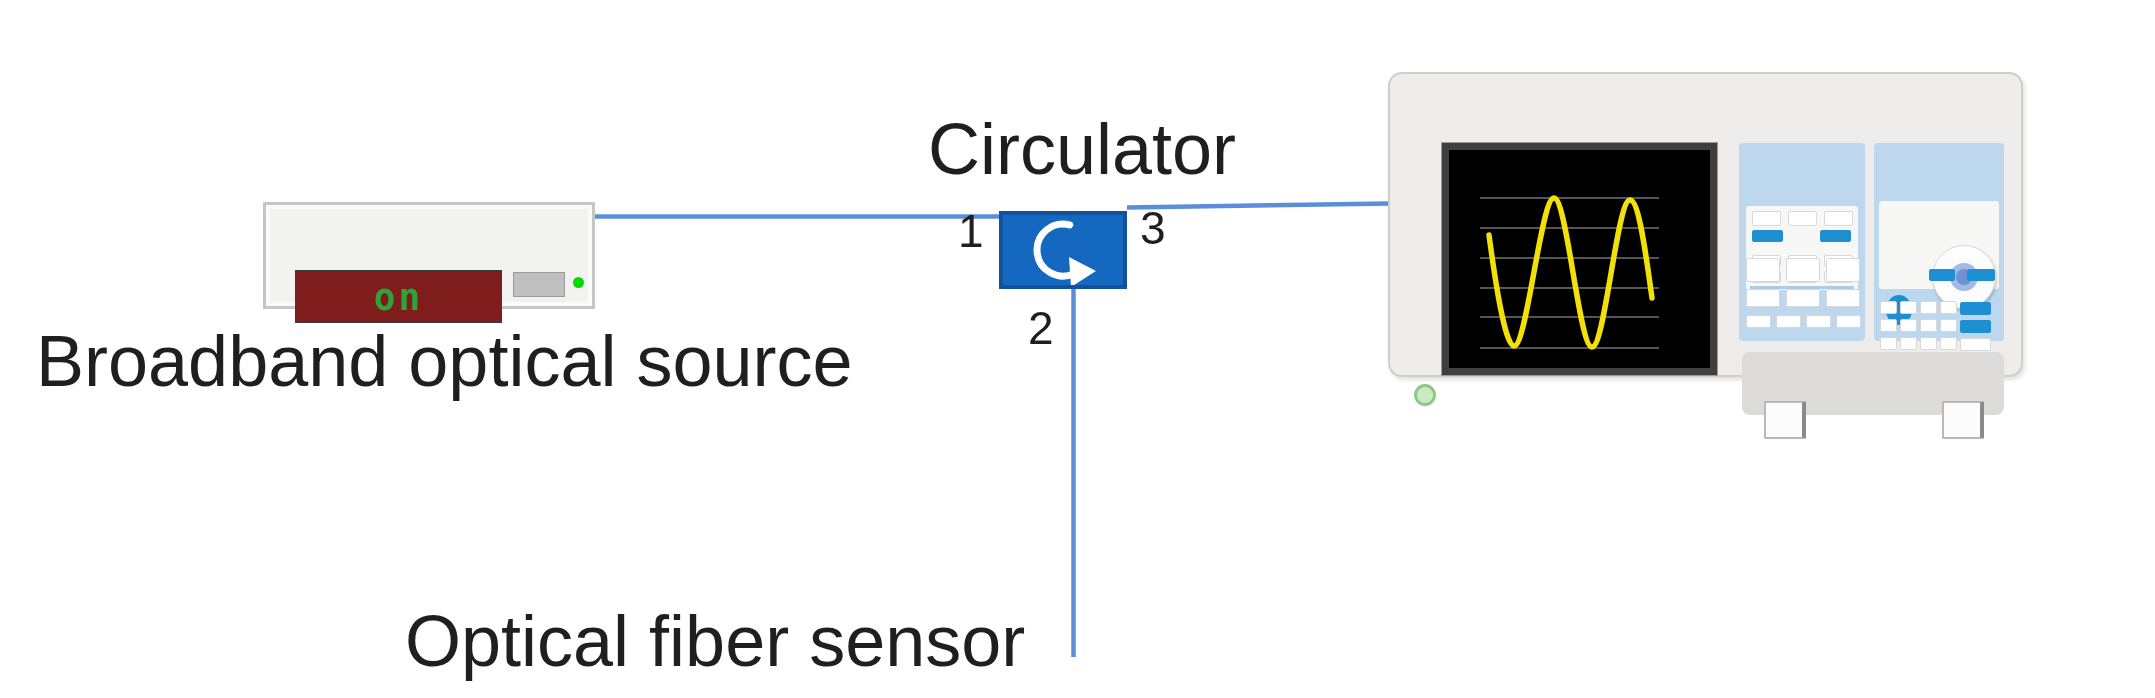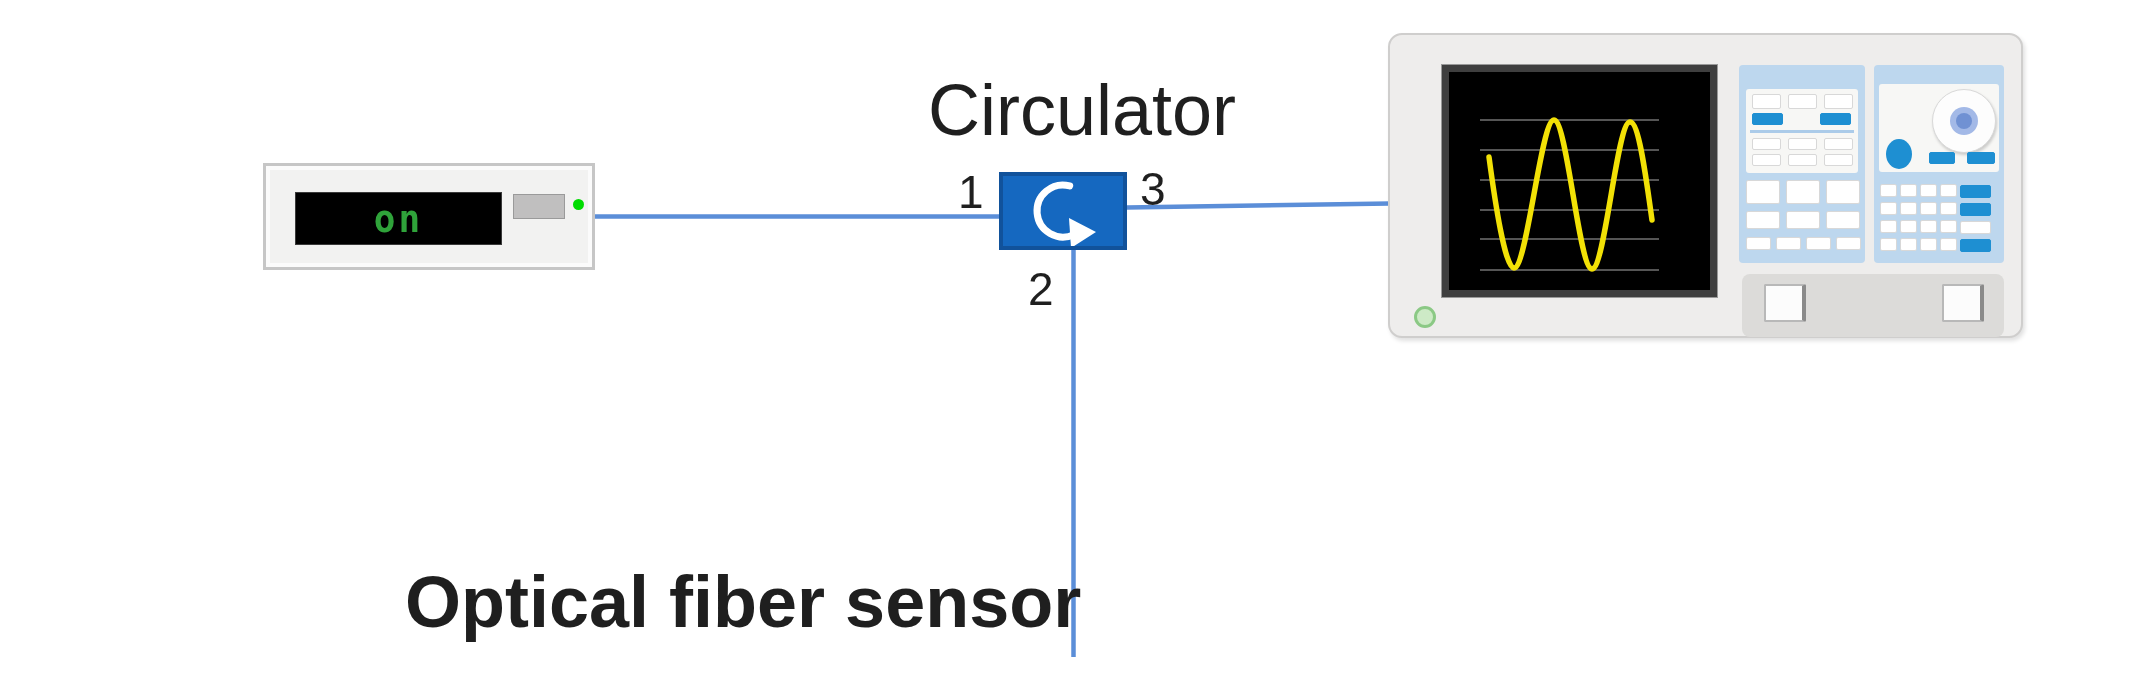--- a/index.html
+++ b/index.html
@@ -1,30 +1,30 @@
 <!DOCTYPE html>
 <html style="--text: #1f1f1f; --connector: #5b8ed8; --circulator-fill: #1568c0; --circulator-border: #11529b; --panel-blue: #bdd7ee; --key-blue: #1e8fd2; --wave-yellow: #f2e106; --grid-gray: #555555; --seven-segment-green: #2fa33a; --led-green: #00dc00;"><head>
 <meta charset="utf-8">
 <style>
   html,body{margin:0;padding:0;background:#fff;}
   #canvas{
     position:relative;width:2155px;height:698px;background:#fff;overflow:hidden;
     font-family:"Liberation Sans",sans-serif;color:var(--text,#1f1f1f);
   }
-  .abs{position:absolute;}
+  .abs{position:absolute;margin-top:39px;}
   .label{font-size:72px;line-height:1.05;white-space:nowrap;color:var(--text,#1f1f1f);}
   .portnum{font-size:46px;line-height:1;color:var(--text,#1f1f1f);}
 
   
   #connector-svg{position:absolute;left:0;top:0;}
 
   
   .source-box{left:263px;top:163px;width:332px;height:107px;box-sizing:border-box;
     background:#f2f2f1;border:3px solid #c6c6c6;box-shadow:inset 0 0 0 4px #fbfbfb;}
-  .source-display{left:29px;top:26px;width:205px;height:51px;background:#000000;border:1px solid #3a3a3a;
+  .source-display{left:29px;top:26px;width:205px;height:51px;background:#7f1d1d;border:1px solid #3a3a3a;
     display:flex;align-items:center;justify-content:center;}
   .seven-seg{font-family:"DejaVu Sans Mono",monospace;font-weight:bold;font-size:36px;
     letter-spacing:3px;color:var(--seven-segment-green,#2fa33a);transform:scaleY(1.08);}
   .source-button{left:247px;top:28px;width:50px;height:23px;background:#c0bfbf;border:1px solid #9a9a9a;}
   .source-led{left:307px;top:33px;width:11px;height:11px;border-radius:50%;background:var(--led-green,#00dc00);}
 
   
   .circ-box{left:999px;top:172px;width:128px;height:78px;box-sizing:border-box;
     background:var(--circulator-fill,#1568c0);border:4px solid var(--circulator-border,#11529b);}
 
@@ -70,33 +70,34 @@
     <line x1="1127" y1="207.5" x2="1390" y2="203.5" style="stroke:var(--connector);stroke-width:4.5"></line>
   </svg>
 
   <div class="abs source-box">
     <div class="abs source-display">
       <span class="seven-seg">on</span>
     </div>
     <div class="abs source-button"></div>
     <div class="abs source-led"></div>
   </div>
+  <div class="abs label" style="left:36px;top:285px;">Broadband optical source</div>
 
   <div class="abs label" style="left:928px;top:73px;">Circulator</div>
   <div class="abs portnum" style="left:958px;top:169px;">1</div>
   <div class="abs portnum" style="left:1140px;top:166px;">3</div>
   <div class="abs portnum" style="left:1028px;top:266px;">2</div>
   <div class="abs circ-box">
     <svg width="120" height="70" viewBox="0 0 120 70" style="position:absolute;left:0;top:0">
       <path d="M66.7,9.9 A26,26 0 1 0 71,58.6" fill="none" stroke="#ffffff" stroke-width="7" stroke-linecap="round"></path>
       <polygon points="66,42 68,72 93,56" fill="#ffffff"></polygon>
     </svg>
   </div>
 
-  <div class="abs label" style="left:405px;top:565px;font-weight:bold;">Optical fiber sensor</div>
+  <div class="abs label" style="left:405px;top:565px;">Optical fiber sensor</div>
 
   <div class="abs osa-body">
     <div class="abs osa-screen">
       <svg width="261" height="218" viewBox="0 0 261 218">
         <g style="stroke:var(--grid-gray);stroke-width:2.2">
           <line x1="31" y1="48" x2="210" y2="48"></line>
           <line x1="31" y1="78" x2="210" y2="78"></line>
           <line x1="31" y1="108" x2="210" y2="108"></line>
           <line x1="31" y1="138" x2="210" y2="138"></line>
           <line x1="31" y1="167" x2="210" y2="167"></line>

